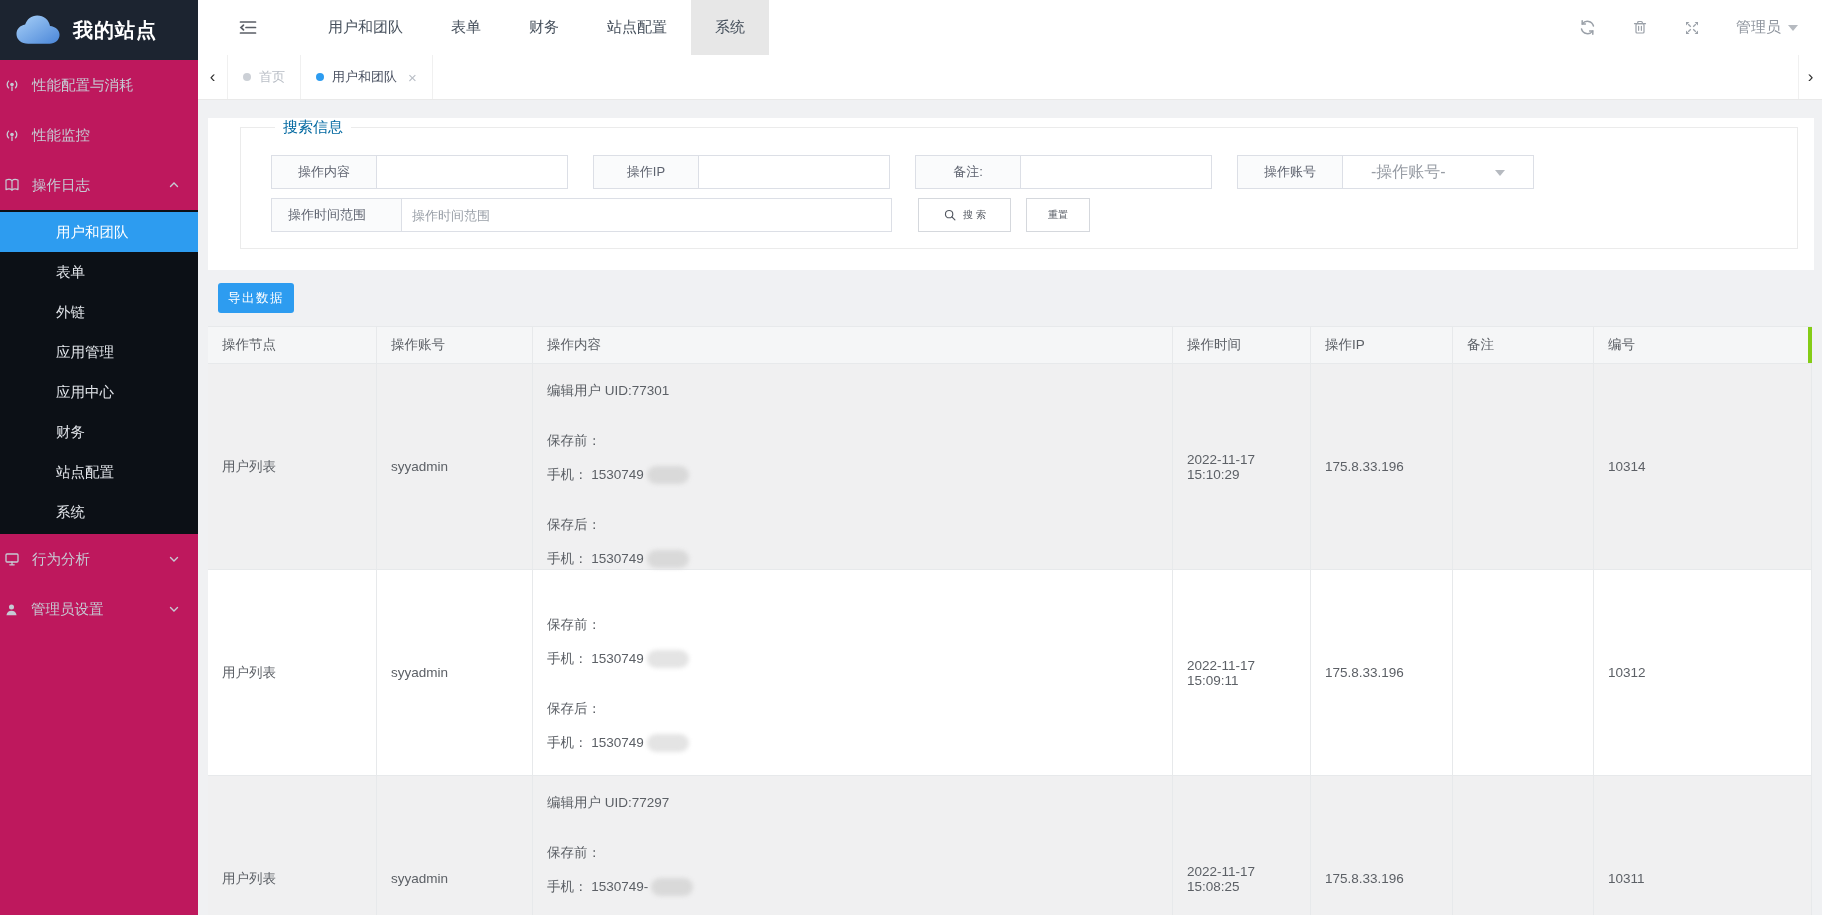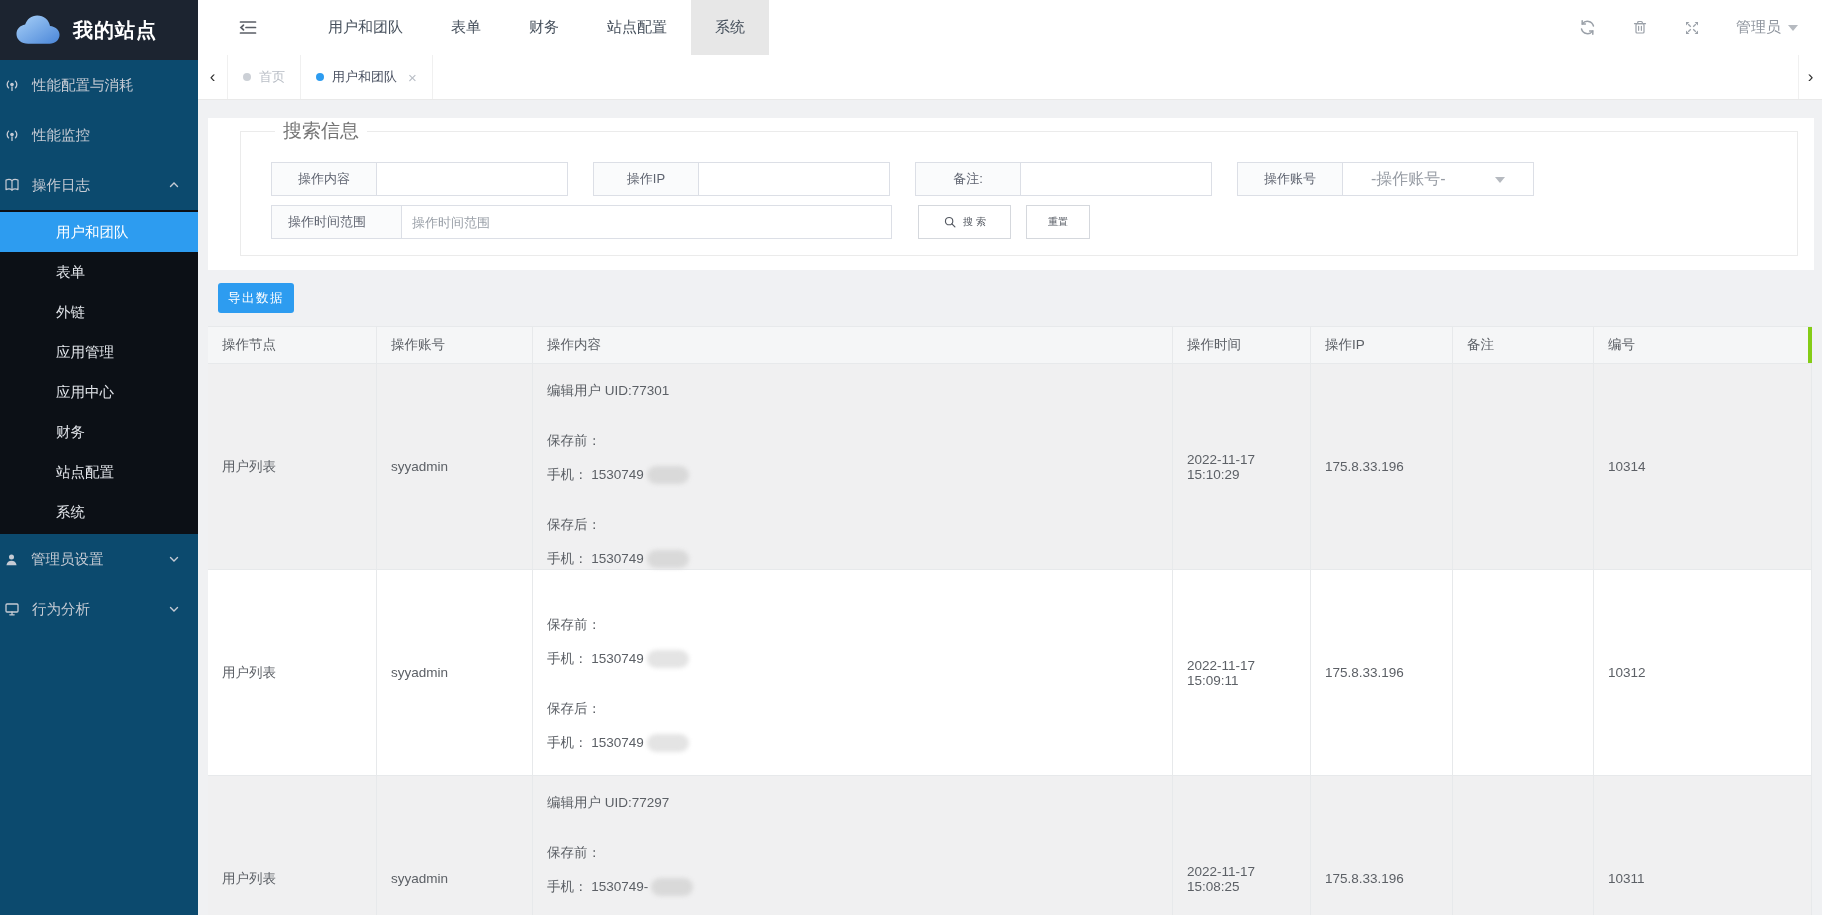--- a/index.html
+++ b/index.html
@@ -1,20 +1,20 @@
 <!DOCTYPE html>
 <html><head>
 <meta charset="utf-8">
 <style>
   html,body{margin:0;padding:0;width:1822px;height:915px;overflow:hidden;
     font-family:"Liberation Sans","DejaVu Sans",sans-serif;background:#f0f1f3;}
   *{box-sizing:border-box;}
 
   
-  .sidebar{position:fixed;left:0;top:0;width:198px;height:915px;background:#0c4a6e;z-index:5;}
+  .sidebar{position:fixed;left:0;top:0;width:198px;height:915px;background:#be185d;z-index:5;}
   .logo{height:60px;background:#1c2430;display:flex;align-items:center;padding-left:12px;gap:9px;}
   .logo-title{color:#fff;font-size:20px;font-weight:bold;letter-spacing:1px;}
   .side-item{height:50px;display:flex;align-items:center;padding:0 18px 0 4px;color:#c6cbd4;font-size:14.5px;gap:12px;cursor:pointer;}
   .side-item .chev{margin-left:auto;display:flex;}
   .submenu{background:#0c1016;padding:2px 0;}
   .sub-item{height:40px;line-height:40px;padding-left:56px;color:#e2e5ea;font-size:14.5px;cursor:pointer;}
   .sub-item.active{background:#2d9cf0;color:#fff;}
 
   
   .main{margin-left:198px;height:915px;display:flex;flex-direction:column;}
@@ -36,21 +36,21 @@
   .tab .dot{width:8px;height:8px;border-radius:50%;background:#ccd0d6;flex:0 0 8px;}
   .tab.active{color:#495060;}
   .tab.active .dot{background:#2d9cf0;}
   .tab-close{color:#b9bec6;font-size:15px;margin-left:3px;cursor:pointer;}
 
   .content{flex:1;background:#f0f1f3;padding:10px 8px 0 10px;overflow:hidden;}
 
   
   .search-card{background:#fff;height:152px;padding:0 16px;margin-bottom:13px;}
   fieldset.search-fs{border:1px solid #ebebeb;margin:8px 0 0 16px;padding:18px 20px 16px 30px;}
-  fieldset.search-fs legend{font-size:19px;color:#737373;padding:0 8px;margin-left:4px;}
+  fieldset.search-fs legend{font-size:15px;color:#0369a1;padding:0 8px;margin-left:4px;}
   .f-row{display:flex;align-items:center;}
   .f-row + .f-row{margin-top:9px;}
   .fgroup{display:flex;margin-right:25px;}
   .flabel{width:105px;height:34px;border:1px solid #dcdfe6;border-right:none;background:#fafbfc;display:flex;align-items:center;justify-content:center;font-size:13px;color:#5f6470;}
   .flabel.wide{width:130px;justify-content:flex-start;padding-left:16px;}
   .finput{width:192px;height:34px;border:1px solid #dcdfe6;font-size:13px;padding:0 10px;color:#333;outline:none;background:#fff;}
   .finput.wide{width:491px;}
   .finput::placeholder{color:#9aa0a8;}
   .fselect{width:192px;height:34px;border:1px solid #dcdfe6;display:flex;align-items:center;justify-content:space-between;padding:0 28px;color:#979ca4;background:#fff;font-size:16px;cursor:pointer;}
   .btn{height:34px;border:1px solid #d5d8dd;background:#fff;font-size:10px;color:#51565f;display:inline-flex;align-items:center;justify-content:center;cursor:pointer;}
@@ -139,41 +139,41 @@
       <div class="sub-item">外链</div>
       <div class="sub-item">应用管理</div>
       <div class="sub-item">应用中心</div>
       <div class="sub-item">财务</div>
       <div class="sub-item">站点配置</div>
       <div class="sub-item">系统</div>
     </div>
 
   <div class="side-item">
     <span>
+      <svg width="16" height="16" viewBox="0 0 16 16" fill="none" stroke="#c6cbd4" stroke-width="1.3" stroke-linecap="round">
+        <rect x="2" y="3" width="12" height="8" rx="1"></rect>
+          <path d="M5.8 13.8h4.4M8 11v2.8"></path>
+      </svg>
+    </span>
+    <span>行为分析</span>
+    <span class="chev">
+      <svg width="12" height="12" viewBox="0 0 12 12" fill="none" stroke="#c6cbd4" stroke-width="1.4" stroke-linecap="round">
+          <path d="M2.5 4.5 6 8l3.5-3.5"></path>
+        </svg>
+    </span>
+  </div>
+
+  <div class="side-item">
+    <span>
       <svg width="15" height="15" viewBox="0 0 16 16" fill="#c6cbd4">
         <circle cx="8" cy="5.4" r="2.7"></circle>
           <path d="M2.6 14c.5-3 2.7-4.6 5.4-4.6s4.9 1.6 5.4 4.6z"></path>
       </svg>
     </span>
     <span>管理员设置</span>
-    <span class="chev">
-      <svg width="12" height="12" viewBox="0 0 12 12" fill="none" stroke="#c6cbd4" stroke-width="1.4" stroke-linecap="round">
-          <path d="M2.5 4.5 6 8l3.5-3.5"></path>
-        </svg>
-    </span>
-  </div>
-
-  <div class="side-item">
-    <span>
-      <svg width="16" height="16" viewBox="0 0 16 16" fill="none" stroke="#c6cbd4" stroke-width="1.3" stroke-linecap="round">
-        <rect x="2" y="3" width="12" height="8" rx="1"></rect>
-          <path d="M5.8 13.8h4.4M8 11v2.8"></path>
-      </svg>
-    </span>
-    <span>行为分析</span>
     <span class="chev">
       <svg width="12" height="12" viewBox="0 0 12 12" fill="none" stroke="#c6cbd4" stroke-width="1.4" stroke-linecap="round">
           <path d="M2.5 4.5 6 8l3.5-3.5"></path>
         </svg>
     </span>
   </div>
 </div>
 
 <div class="main">
 

